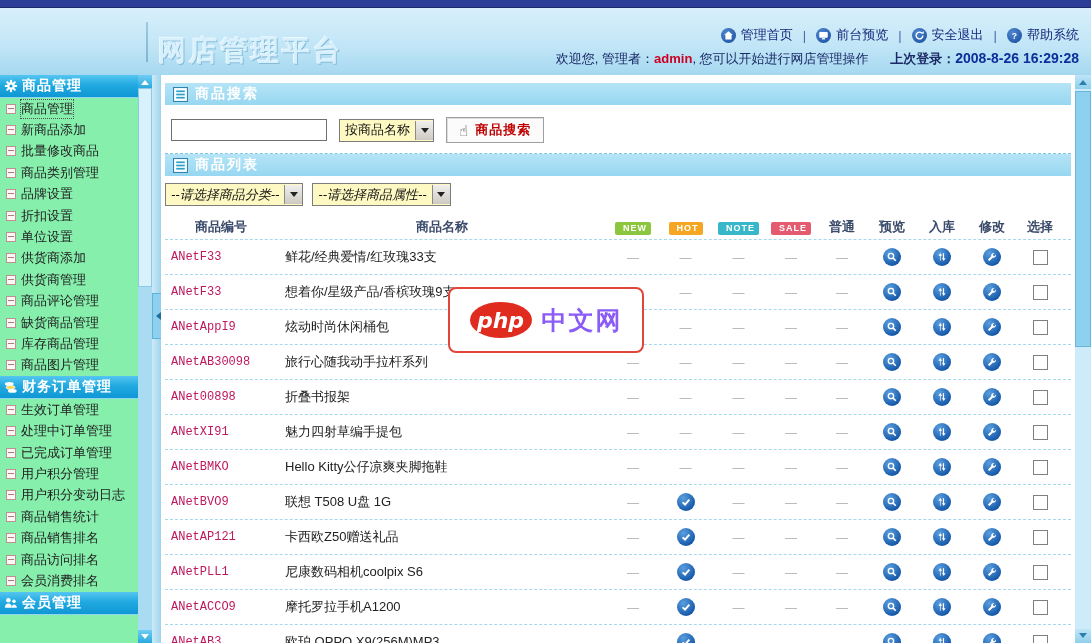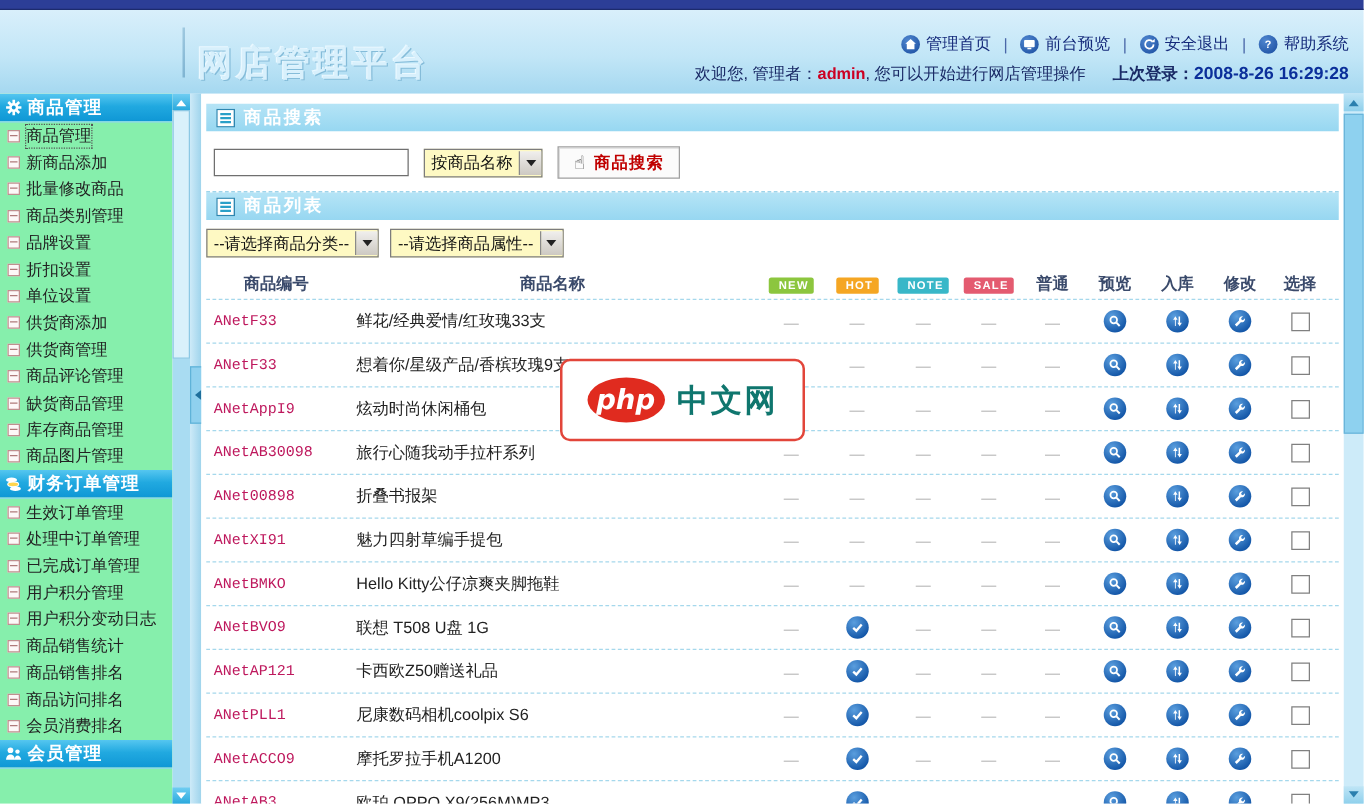--- a/index.html
+++ b/index.html
@@ -66,42 +66,42 @@
   .tinput{width:148px;height:20px;border:1px solid #6f6f6f;background:#fff;font-size:13px;padding:0 3px;outline:none;}
   .win-select{display:inline-flex;align-items:center;border:1px solid #7c7c7c;background:#fef9c3;height:21px;cursor:pointer;}
   .win-select .val{padding:0 5px;font-size:13px;color:#111;white-space:nowrap;}
   .win-select .abtn{width:17px;height:19px;background:linear-gradient(180deg,#f0efed,#cdc9c2);border-left:1px solid #8a8a8a;display:flex;align-items:center;justify-content:center;}
   .win-select .tri{width:0;height:0;border:4px solid transparent;border-top:5px solid #222;margin-top:4px;}
   .search-btn{display:inline-flex;align-items:center;gap:7px;border:1px solid #9f9f9f;background:#fbfbfb;
     height:24px;padding:0 12px;cursor:pointer;box-shadow:1px 1px 0 #ddd inset;}
   .hand{font-size:15px;color:#444;line-height:1;}
   .search-btn .blab{font-size:13px;font-weight:bold;color:#c00000;letter-spacing:1px;}
   .dashsep{margin:10px 4px 0 4px;border-top:1px dashed #7fc6e4;height:0;}
-  .filterrow{margin:7px 0 0 4px;display:flex;gap:9px;}
+  .filterrow{margin:7px 0 0 4px;display:flex;gap:9px;font-style:italic;}
   
   .table{margin:8px 4px 0 4px;}
   .thead,.trow{display:grid;grid-template-columns:112px 330px 52px 53px 53px 52px 50px 50px 50px 50px 46px;align-items:center;}
   .thead{height:25px;border-bottom:1px dashed #a5d8ec;font-size:13px;color:#3a4a6b;font-weight:bold;}
   .thead .th{text-align:center;}
   .badge{display:inline-block;padding:1px 4px 2px 8px;border-radius:2px;color:#fff;font-size:9px;font-weight:bold;letter-spacing:1px;font-family:"Liberation Sans","DejaVu Sans",sans-serif;}
   .trow{height:34px;border-bottom:1px dashed #a5d8ec;font-size:13px;color:#222;}
   .td.code{font-family:"Liberation Mono","DejaVu Sans Mono",monospace;font-size:12px;color:#be185d;padding-left:6px;}
   .td.name{padding-left:8px;}
   .td.center{text-align:center;}
   .dash{color:#b3b3b3;font-size:12px;}
   .circle-ico{width:18px;height:18px;border-radius:50%;display:inline-flex;align-items:center;justify-content:center;
     background:radial-gradient(circle at 35% 28%,#5a9ede,#1457a8 75%);cursor:pointer;vertical-align:middle;}
   .circle-ico.check{cursor:default;}
   .cbox{display:inline-block;width:13px;height:13px;border:1px solid #808080;background:#fff;cursor:pointer;vertical-align:middle;}
   
   .watermark{position:absolute;left:287px;top:212px;width:192px;height:62px;background:#fff;border:2px solid #e2453a;border-radius:8px;
     display:flex;align-items:center;justify-content:center;gap:10px;z-index:50;}
   .wm-ellipse{width:62px;height:36px;background:#e02b1f;border-radius:50%;display:flex;align-items:center;justify-content:center;
     color:#fff;font-weight:bold;font-style:italic;font-size:22px;font-family:"DejaVu Sans","Liberation Sans",sans-serif;}
-  .wm-text{font-size:25px;font-weight:bold;color:#0f766e;letter-spacing:2px;}
+  .wm-text{font-size:25px;font-weight:bold;color:#8b5cf6;letter-spacing:2px;}
 </style>
 </head>
 <body>
 
 <div class="topstrip"></div>
 
 <div class="header">
   <div class="hsep"></div>
   <div class="ptitle">网店管理平台</div>
   <div class="topnav">

